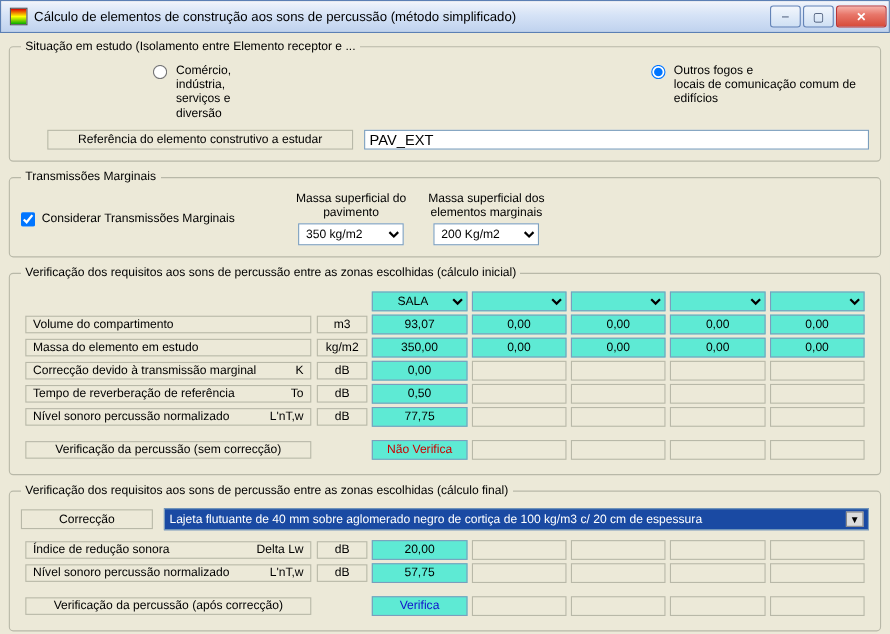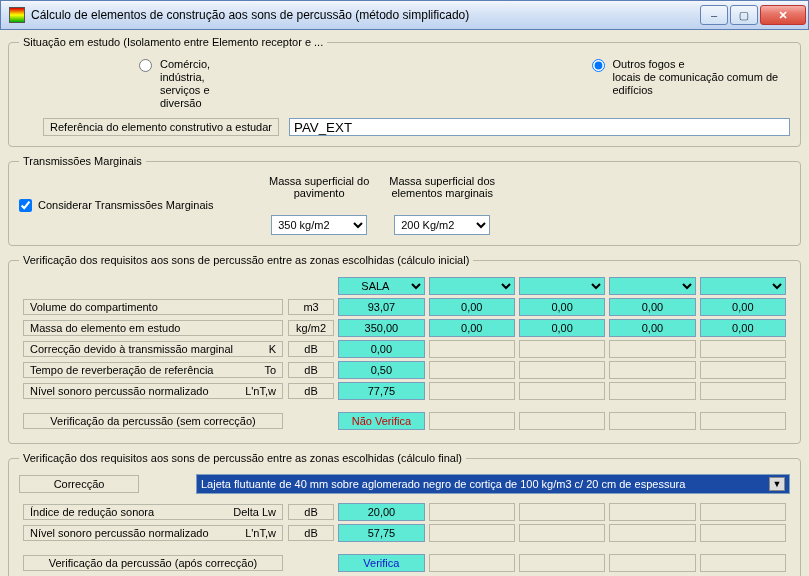--- a/index.html
+++ b/index.html
@@ -54,35 +54,35 @@
   legend { padding: 0 4px; font-size: 11px; }
   .radio-row { display: flex; align-items: flex-start; gap: 350px; padding: 2px 0 8px 120px;}
   .radio-item { display: flex; align-items: flex-start; gap: 6px; }
   .radio-item label { line-height: 13px; }
   input[type=radio], input[type=checkbox] { margin: 1px 2px 0 0; }
   .ref-row { display: flex; align-items: center; gap: 10px; padding-left: 24px;}
   .ref-label {
     border: 1px solid #b8b8a8;
     background: #ece9d8;
     padding: 2px 6px;
-    width: 236px;
+    width: 278px;
     text-align: center;
   }
   .ref-input {
     flex: 1;
     border: 1px solid #7b9ebd;
     background: #fff;
     padding: 2px 4px;
     height: 18px;
   }
   
   .tm-row { display: flex; align-items: center; gap: 20px; }
   .tm-chk { display: flex; align-items: center; gap: 4px; width: 230px; }
   .tm-box {
-    display: flex; flex-direction: column; align-items: center; gap: 16px;
+    display: flex; flex-direction: column; align-items: center; gap: 4px;
     text-align: center;
   }
   .tm-box .lbl { line-height: 12px; }
   .tm-box select, .tm-corr input {
     border: 1px solid #7b9ebd;
     background: #fff;
     font: inherit;
     height: 20px;
     padding: 1px 2px;
   }
@@ -119,21 +119,21 @@
   .verifica { color: #11c; }
   .corr-row { display:flex; align-items:center; gap:10px; padding: 2px 0 6px 0;}
   .corr-lbl {
     border: 1px solid #b8b8a8; padding: 2px 6px; width: 120px; text-align:center;
   }
   .corr-sel {
     flex:1;
     background: #1a4aa3; color: #fff;
     border: 1px solid #7b9ebd;
     padding: 2px 4px;
-    display:flex; justify-content:space-between; align-items:center;margin-left:47px;
+    display:flex; justify-content:space-between; align-items:center;
   }
   .corr-sel .arrow {
     width: 16px; height: 14px; background:#dcdcdc; border:1px solid #888;
     display:flex; align-items:center; justify-content:center;
     color:#000; font-size:9px;
   }
   .spacer { height: 6px; }
 </style>
 </head>
 <body>

